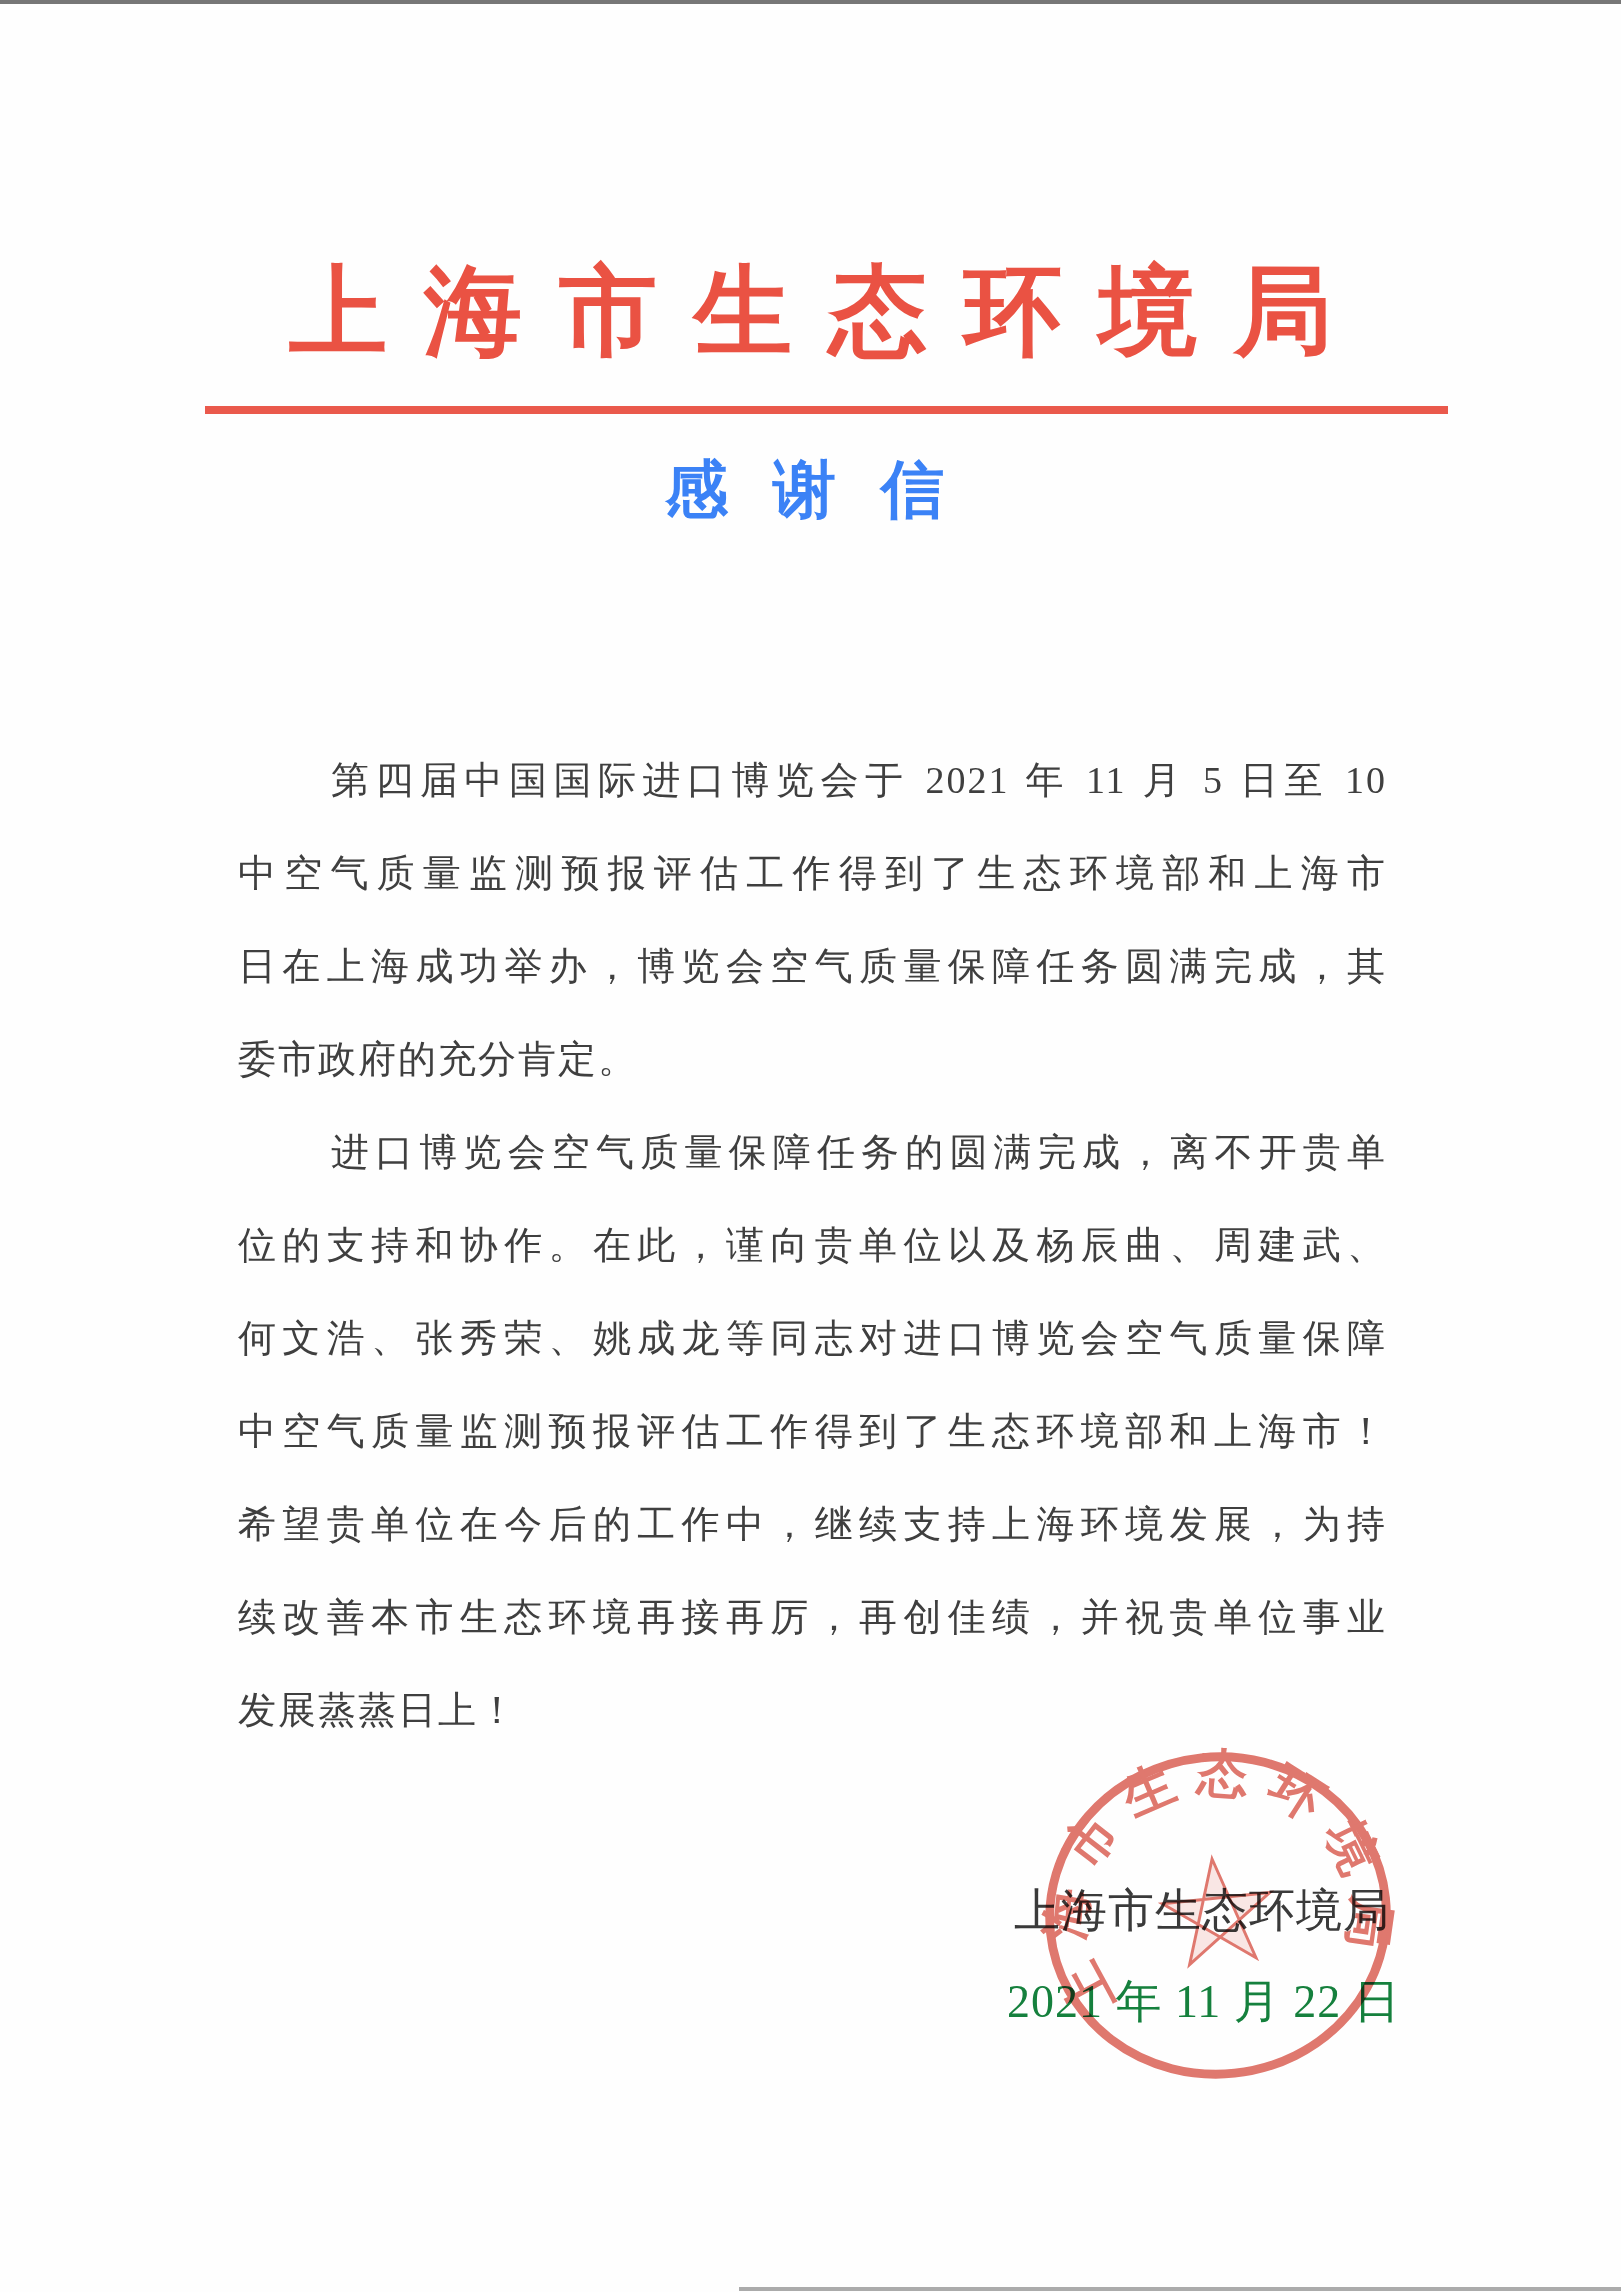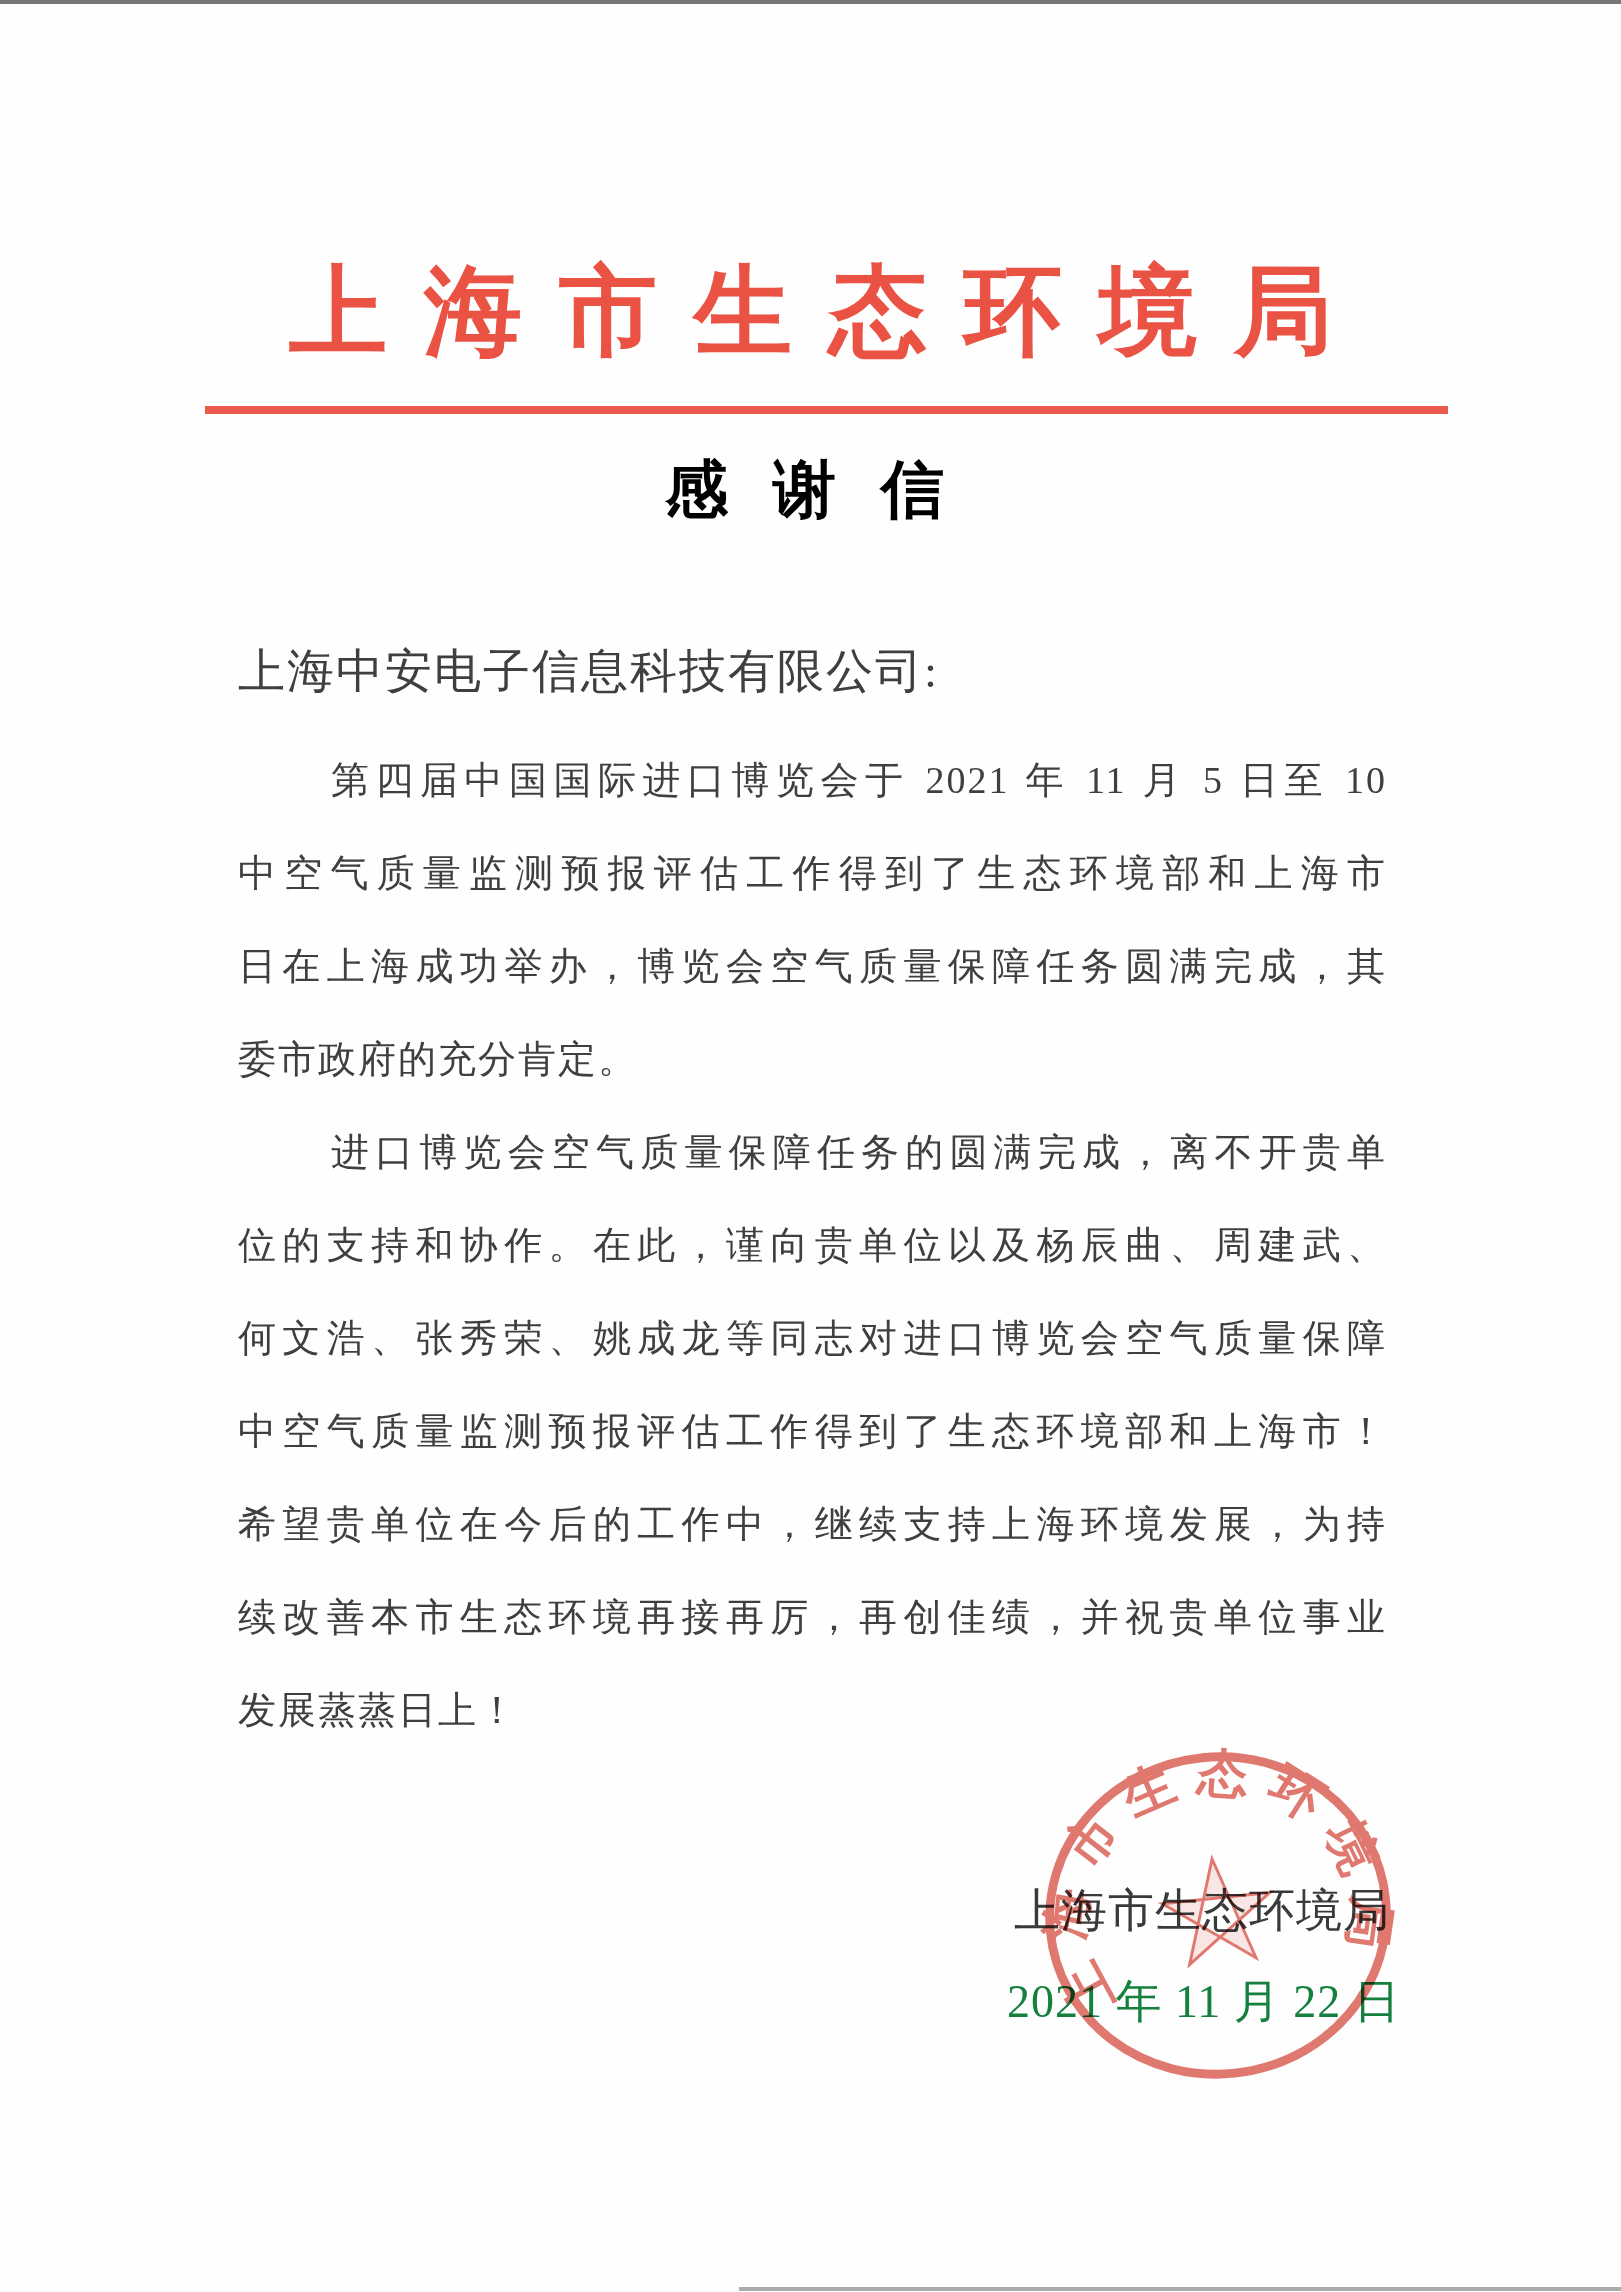--- a/index.html
+++ b/index.html
@@ -25,21 +25,21 @@
   .red-rule{
     position:absolute;top:402px;left:205px;
     width:1243px;height:7.8px;
     background:#ea594c;
   }
   
   .doc-title{
     position:absolute;top:446px;left:0;width:100%;
     text-align:center;
     font-size:63px;line-height:80px;font-weight:bold;
-    color:#000000;
+    color:#3b82f6;
     letter-spacing:45px;
     padding-left:33px;box-sizing:border-box;
     white-space:nowrap;
   }
   
   .salutation{
     position:absolute;top:621px;left:238px;width:1149px;
     font-size:47px;line-height:93px;
     letter-spacing:2px;
     white-space:nowrap;
@@ -94,21 +94,20 @@
 </head>
 <body>
 
 <div class="page">
 
   <div class="org-name">上海市生态环境局</div>
   <div class="red-rule"></div>
 
   <div class="doc-title">感谢信</div>
 
-  <div class="salutation">上海中安电子信息科技有限公司:</div>
 
   <div class="body-block">
     <div class="bline jf indent">第四届中国国际进口博览会于 2021 年 11 月 5 日至 10</div>
     <div class="bline jf">中空气质量监测预报评估工作得到了生态环境部和上海市</div>
     <div class="bline jf">日在上海成功举办，博览会空气质量保障任务圆满完成，其</div>
     <div class="bline endline">委市政府的充分肯定。</div>
     <div class="bline jf indent">进口博览会空气质量保障任务的圆满完成，离不开贵单</div>
     <div class="bline jf">位的支持和协作。在此，谨向贵单位以及杨辰曲、周建武、</div>
     <div class="bline jf">何文浩、张秀荣、姚成龙等同志对进口博览会空气质量保障</div>
     <div class="bline jf">中空气质量监测预报评估工作得到了生态环境部和上海市！</div>

